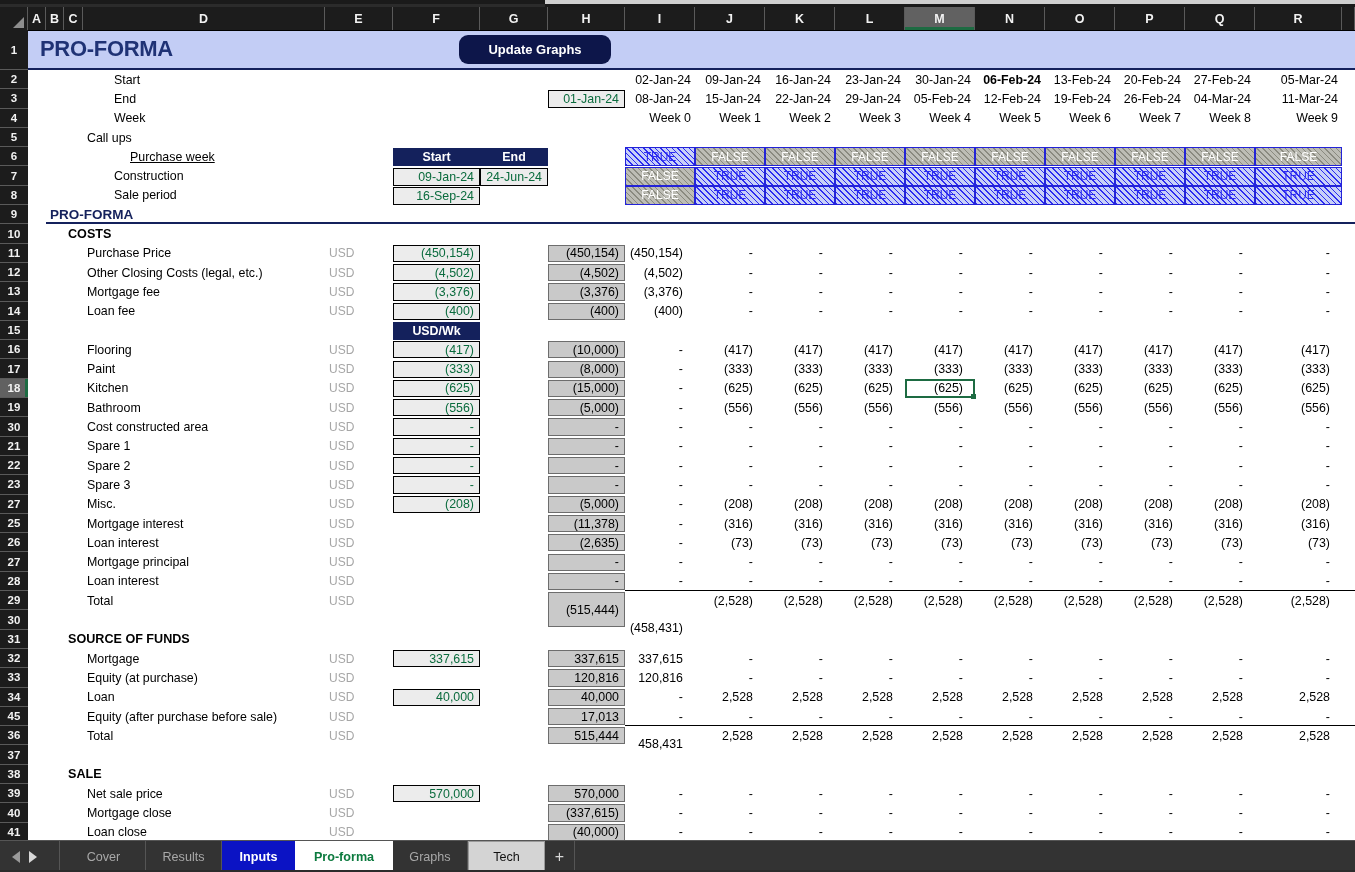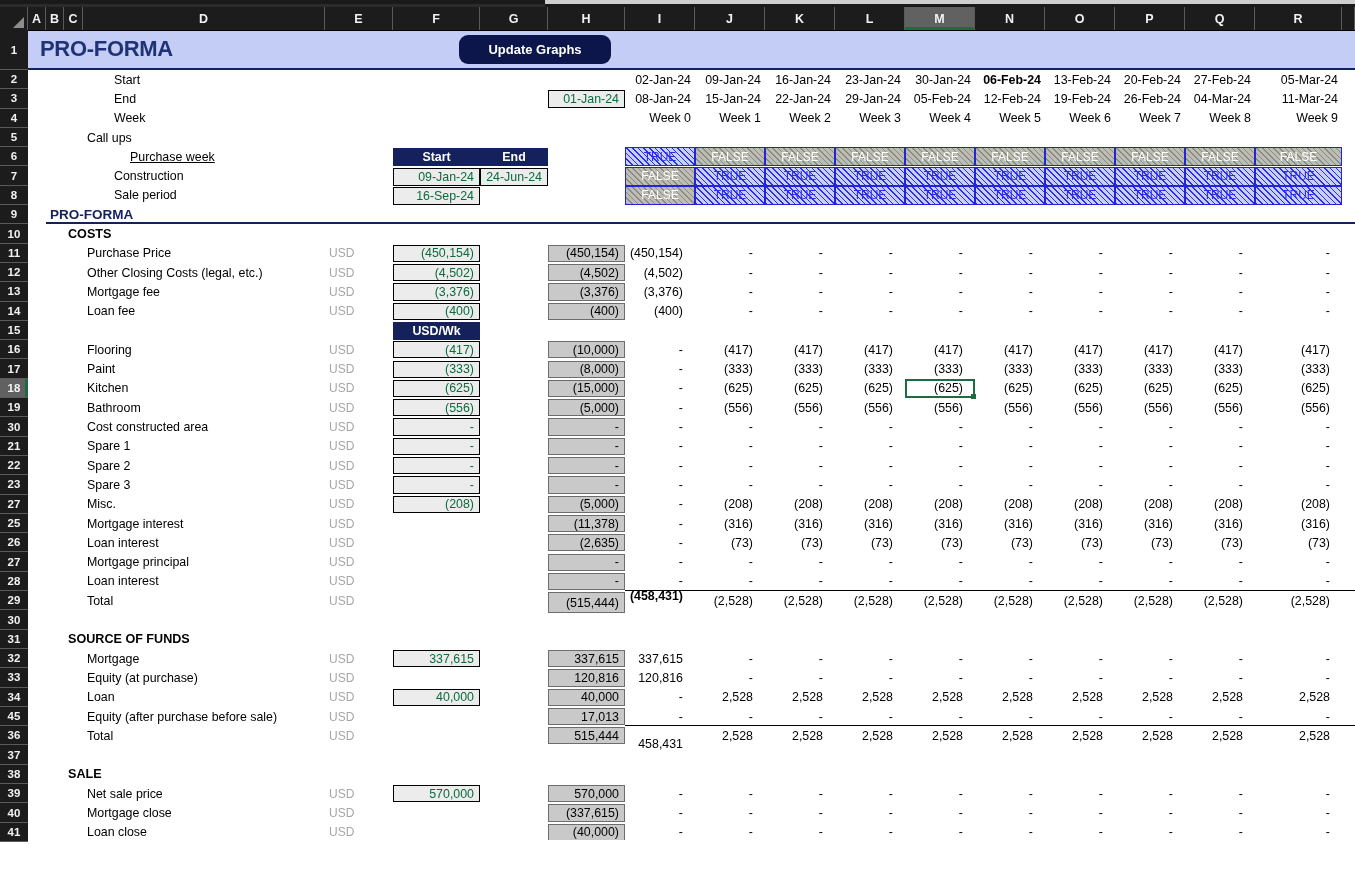--- a/index.html
+++ b/index.html
@@ -561,22 +561,22 @@
         <div class="cell r" style="left: 737px; top: 541.8px; width: 70px; height: 19.3px; padding-right: 12px;">-</div>
         <div class="cell r" style="left: 807px; top: 541.8px; width: 70px; height: 19.3px; padding-right: 12px;">-</div>
         <div class="cell r" style="left: 877px; top: 541.8px; width: 70px; height: 19.3px; padding-right: 12px;">-</div>
         <div class="cell r" style="left: 947px; top: 541.8px; width: 70px; height: 19.3px; padding-right: 12px;">-</div>
         <div class="cell r" style="left: 1017px; top: 541.8px; width: 70px; height: 19.3px; padding-right: 12px;">-</div>
         <div class="cell r" style="left: 1087px; top: 541.8px; width: 70px; height: 19.3px; padding-right: 12px;">-</div>
         <div class="cell r" style="left: 1157px; top: 541.8px; width: 70px; height: 19.3px; padding-right: 12px;">-</div>
         <div class="cell r" style="left: 1227px; top: 541.8px; width: 87px; height: 19.3px; padding-right: 12px;">-</div>
         <div class="cell l" style="left: 55px; top: 561.1px; width: 240px; height: 19.3px;">Total</div>
         <div class="cell l usd" style="left: 297px; top: 561.1px; width: 60px; height: 19.3px;">USD</div>
-        <div class="greybox" style="left: 520px; top: 562.1px; width: 77px; height: 21px;">(515,444)</div>
-        <div class="cell r" style="left: 597px; top: 556px; width: 70px; height: 19.3px; padding-right: 12px; font-weight: bold;">(458,431)</div>
+        <div class="greybox" style="left: 520px; top: 562.1px; width: 77px; height: 35px;">(515,444)</div>
+        <div class="cell r" style="left: 597px; top: 588px; width: 70px; height: 19.3px; padding-right: 12px;">(458,431)</div>
         <div class="cell r" style="left: 667px; top: 561.1px; width: 70px; height: 19.3px; padding-right: 12px;">(2,528)</div>
         <div class="cell r" style="left: 737px; top: 561.1px; width: 70px; height: 19.3px; padding-right: 12px;">(2,528)</div>
         <div class="cell r" style="left: 807px; top: 561.1px; width: 70px; height: 19.3px; padding-right: 12px;">(2,528)</div>
         <div class="cell r" style="left: 877px; top: 561.1px; width: 70px; height: 19.3px; padding-right: 12px;">(2,528)</div>
         <div class="cell r" style="left: 947px; top: 561.1px; width: 70px; height: 19.3px; padding-right: 12px;">(2,528)</div>
         <div class="cell r" style="left: 1017px; top: 561.1px; width: 70px; height: 19.3px; padding-right: 12px;">(2,528)</div>
         <div class="cell r" style="left: 1087px; top: 561.1px; width: 70px; height: 19.3px; padding-right: 12px;">(2,528)</div>
         <div class="cell r" style="left: 1157px; top: 561.1px; width: 70px; height: 19.3px; padding-right: 12px;">(2,528)</div>
         <div class="cell r" style="left: 1227px; top: 561.1px; width: 87px; height: 19.3px; padding-right: 12px;">(2,528)</div>
         <div class="cell l" style="left: 55px; top: 619px; width: 240px; height: 19.3px;">Mortgage</div>
@@ -686,18 +686,34 @@
         <div class="cell r" style="left: 1087px; top: 792.7px; width: 70px; height: 19.3px; padding-right: 12px;">-</div>
         <div class="cell r" style="left: 1157px; top: 792.7px; width: 70px; height: 19.3px; padding-right: 12px;">-</div>
         <div class="cell r" style="left: 1227px; top: 792.7px; width: 87px; height: 19.3px; padding-right: 12px;">-</div>
         <div class="hdrbox" style="left: 365px; top: 291.9px; width: 87px; height: 18.3px;">USD/Wk</div>
         <div class="blackline" style="left: 597px; top: 560.1px; width: 730px; height: 1px;"></div>
         <div class="blackline" style="left: 597px; top: 695.2px; width: 730px; height: 1px;"></div>
         <div class="blackline" style="left: 0px; width: 1327px; height: 1px;"></div>
       </div>
 </div>
 
+<div class="tabbar">
+  <div class="navarrows">
+    <div class="tri l"></div>
+    <div class="tri r"></div>
+  </div>
+  <div id="tabs">
+        <div class="tab" style="left: 62px; width: 84px;">Cover</div>
+        <div class="tab" style="left: 146px; width: 76px;">Results</div>
+        <div class="tab inputs" style="left: 222px; width: 73px;">Inputs</div>
+        <div class="tab active" style="left: 295px; width: 98px;">Pro-forma</div>
+        <div class="tab" style="left: 393px; width: 75px;">Graphs</div>
+        <div class="tab tech" style="left: 468px; width: 77px;">Tech</div>
+        <div class="tab plus" style="left: 545px; width: 30px;">+</div>
+      </div>
+  <div class="bottomedge"></div>
+</div>
 
 <div class="selbox" id="selbox" style="left: 905px; top: 378.8px; width: 70px; height: 19.3px;">
       <div class="handle"></div>
     </div>
 
 </div>
 
 </body></html>

